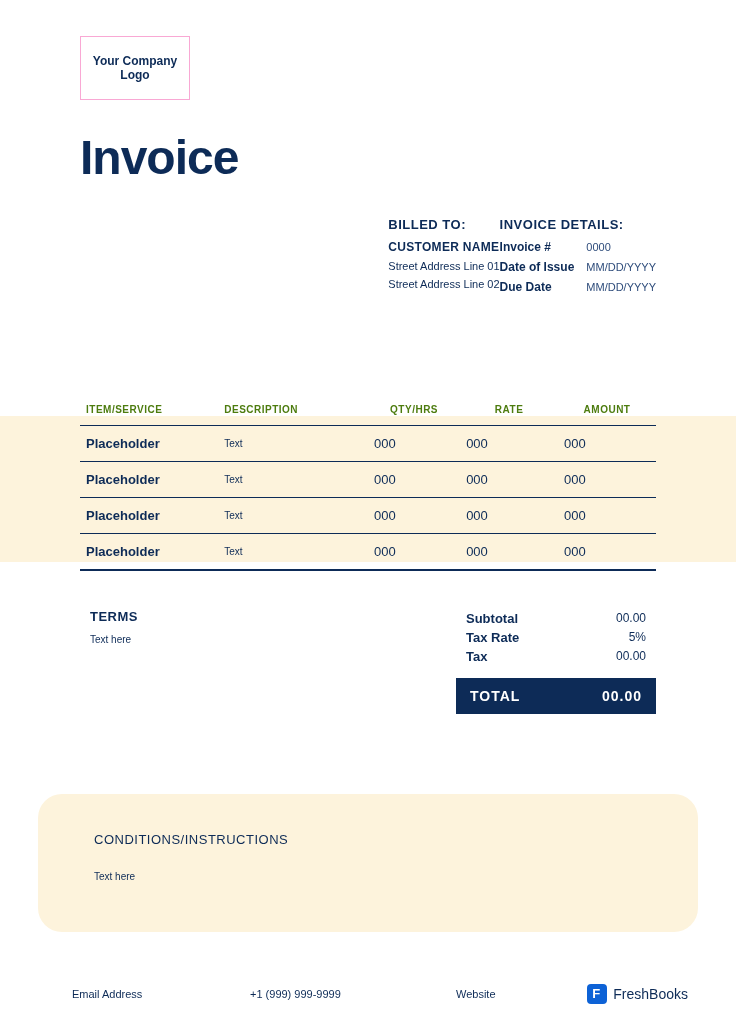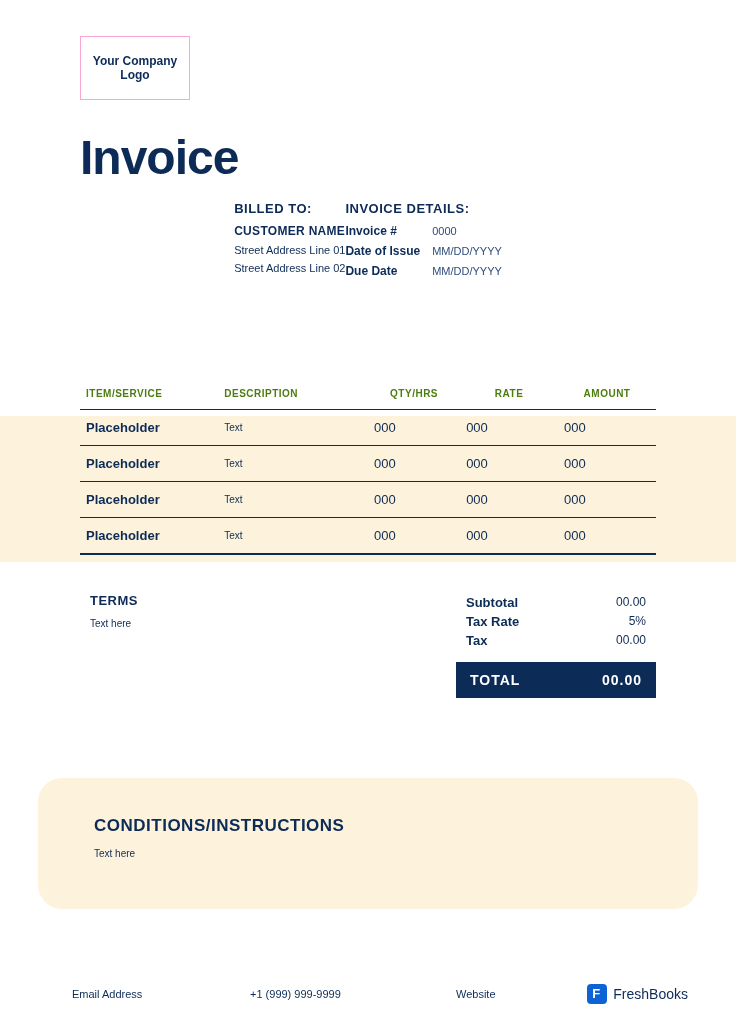--- a/index.html
+++ b/index.html
@@ -23,23 +23,23 @@
     font-size: 12px;
     font-weight: 700;
     color: #0d2b57;
     margin-bottom: 30px;
   }
   .title {
     font-size: 48px;
     font-weight: 800;
     color: #0d2b57;
     letter-spacing: -1px;
-    margin-bottom: 16px;
-  }
-  .info-row { display: flex; justify-content: center; }
+    margin-bottom: 32px;
+  }
+  .info-row { display: flex; justify-content: flex-end; }
   .billed, .details { font-size: 12px; }
   .section-label {
     font-weight: 800;
     font-size: 13px;
     letter-spacing: 0.5px;
     margin-bottom: 8px;
   }
   .customer-name {
     font-weight: 800;
     font-size: 12px;
@@ -97,21 +97,21 @@
     margin-top: 12px;
     border-radius: 0;
   }
 
   .conditions {
     background: #fdf3dc;
     border-radius: 24px;
     margin: 80px -42px 0 -42px;
     padding: 38px 56px 50px 56px;
   }
-  .cond-label { font-size: 17px; font-weight: 700; letter-spacing: 0.5px; margin-bottom: 12px; }
+  .cond-label { font-size: 13px; font-weight: 400; letter-spacing: 0.5px; margin-bottom: 24px; }
   .cond-text { font-size: 10px; }
 
   .footer {
     position: absolute;
     left: 72px; right: 48px; bottom: 30px;
     display: flex;
     align-items: center;
     font-size: 11px;
     color: #0d2b57;
   }

